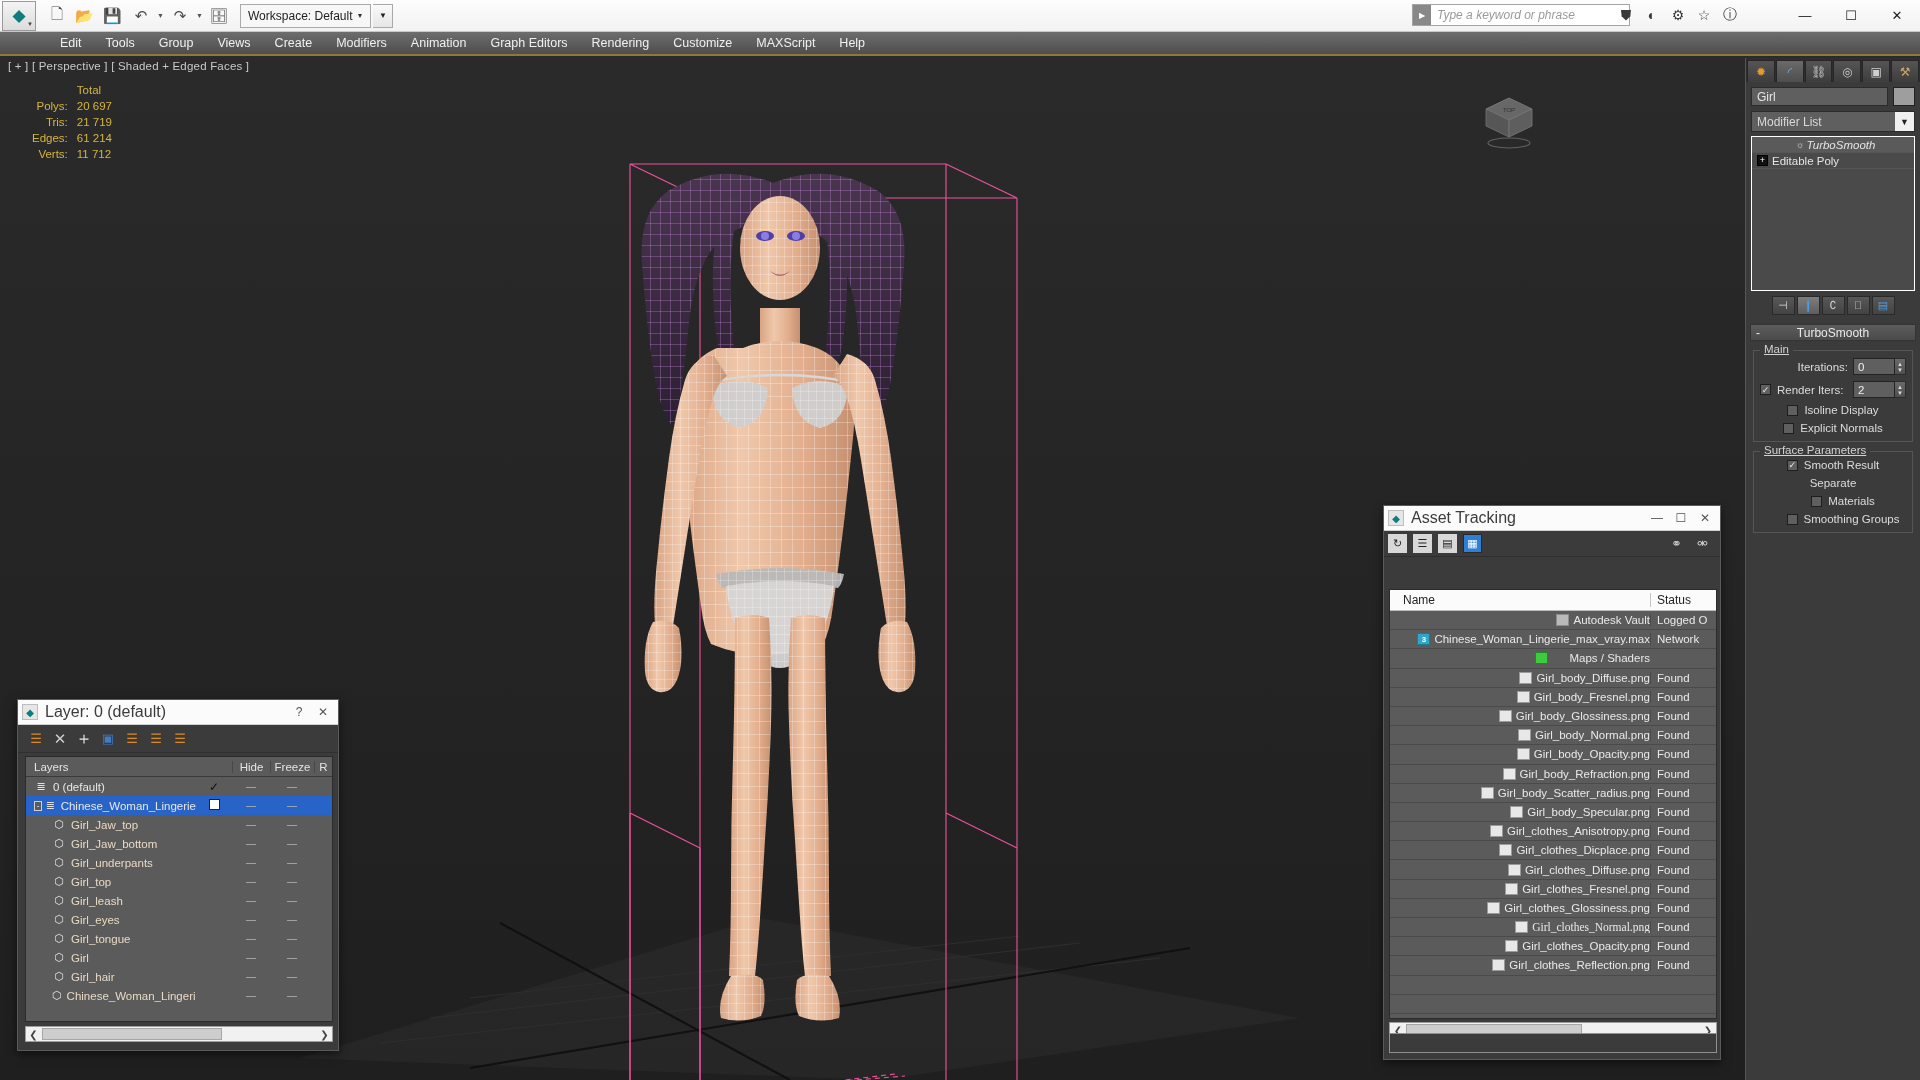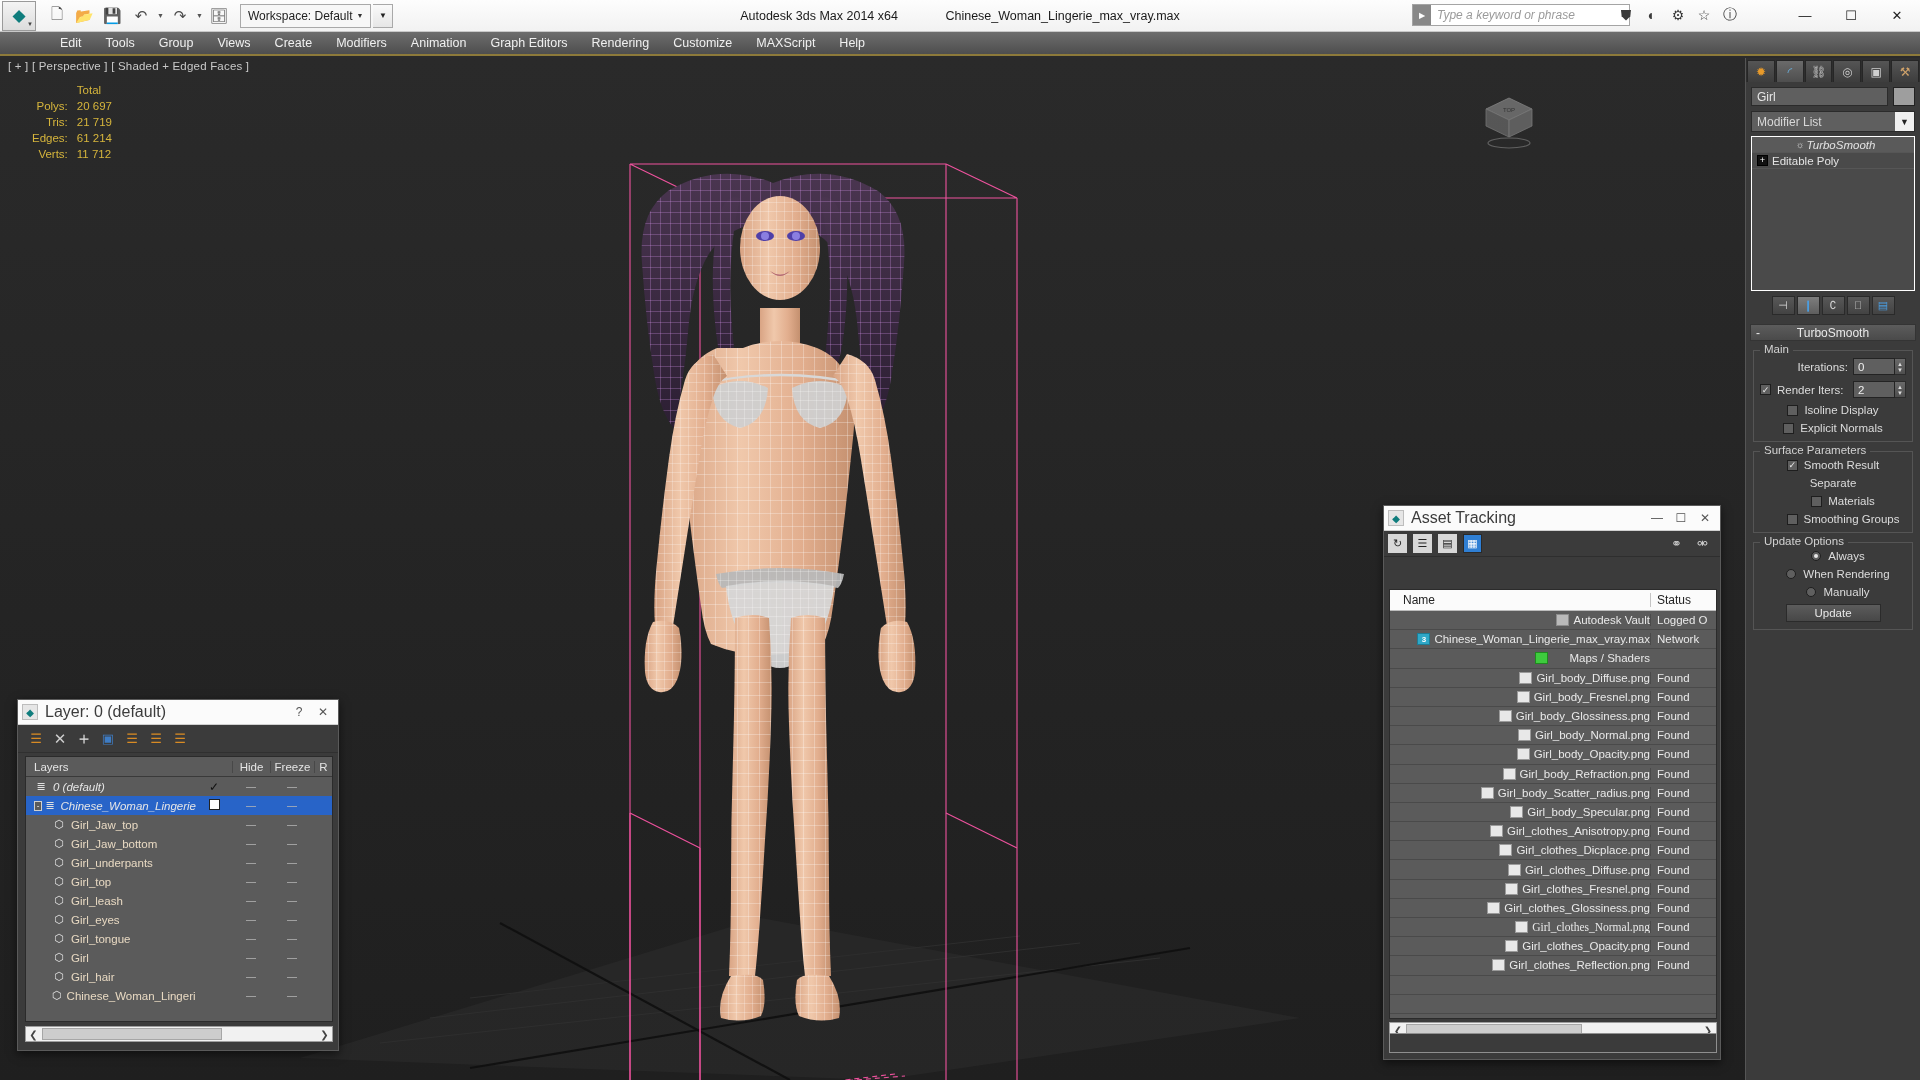--- a/index.html
+++ b/index.html
@@ -142,21 +142,21 @@
   .layer-head .c-frz{ width:44px; text-align:center; border-left:1px solid #484848;}
   .layer-head .c-r{ width:18px; text-align:center; border-left:1px solid #484848;}
   .layer-rows{ flex:1; overflow:hidden;}
   .lrow{ height:19px; display:flex; align-items:center; font-size:11.5px; color:#dcdcdc; }
   .lrow.sel{ background:#2864c8; }
   .lrow .ln{ flex:1; display:flex; align-items:center; padding-left:8px; white-space:nowrap; overflow:hidden;}
   .lrow .exp{ width:10px;height:10px;border:1px solid #cfcfcf;font-size:8px;line-height:8px;
     text-align:center;margin-right:3px;color:#fff; background:#5b5b5b;}
   .lrow .licon{ width:14px; text-align:center; margin-right:5px; font-size:11px; color:#e0e0e0;}
   .lrow .lname{ color:#e8d9c2;}
-  .lrow.def .lname{ color:#e6e6e6;font-style:italic;}
+  .lrow.def .lname{ color:#e6e6e6;}
   .lrow .c-chk{ width:36px; text-align:center; color:#111; font-size:12px;}
   .lrow .c-hide,.lrow .c-frz{ width:38px; text-align:center; color:#b6b6b6; font-size:10px;}
   .lrow .c-frz{width:44px;}
   .lrow .c-r{ width:18px;}
   .lrow .sqbox{ display:inline-block; width:11px;height:11px;background:#fff;border:1px solid #222;}
   .lscroll{
     position:absolute; left:7px; bottom:8px; width:308px; height:16px;
     background:#f1f1f1; border:1px solid #9d9d9d; display:flex; align-items:center;
   }
   .lscroll .ar{ width:15px; text-align:center; font-size:10px; color:#444;}
@@ -247,21 +247,21 @@
   .sbtn.on{ background:linear-gradient(#7d7d7d,#5e5e5e);}
   .sbtn.blue{ color:#4a9de0;}
 
   .rollout{ margin:9px 4px 0 4px; }
   .rollout-hdr{ height:17px; background:linear-gradient(#5c5c5c,#4a4a4a);
     border:1px solid #343434; display:flex; align-items:center; justify-content:center;
     position:relative; font-size:12px; color:#e9e9e9;}
   .rollout-hdr .minus{ position:absolute; left:5px; font-size:12px;}
   .grp{ border:1px solid #555; margin:9px 3px 0 3px; padding:7px 6px 7px 6px; position:relative;}
   .grp > .gl{ position:absolute; top:-8px; left:6px; background:#3b3b3b; padding:0 4px;
-    font-size:11.5px; color:#d2d2d2;}
+    font-size:11.5px; color:#d2d2d2;text-decoration:underline;}
   .frow{ display:flex; align-items:center; margin-bottom:6px; font-size:11.5px; color:#dcdcdc;justify-content:center;}
   .frow:last-child{margin-bottom:0;}
   .frow .lab{ margin-left:auto; margin-right:5px;}
   .spin{ width:42px; height:17px; background:#5f5f5f; border:1px solid #232323;
     font-size:11.5px; color:#efefef; display:flex; align-items:center; padding-left:4px;}
   .spinbtns{ width:11px; height:17px; background:linear-gradient(#6a6a6a,#4e4e4e);
     border:1px solid #2c2c2c; border-left:none; display:flex; flex-direction:column;
     align-items:center; justify-content:center; font-size:6px; color:#ddd; line-height:6px;}
   .ck{ width:11px;height:11px; border:1px solid #1e1e1e; background:#5f5f5f;
     display:inline-flex;align-items:center;justify-content:center; font-size:9px;
@@ -291,24 +291,20 @@
     <div class="qat-btn">↷</div>
     <div class="qat-caret">▼</div>
     <div class="qat-btn">🗄</div>
     <div class="ws-box">
       <span>Workspace: Default</span>
       <span class="wscaret">▼</span>
     </div>
     <div class="ws-drop">▼</div>
   </div>
 
-  <div class="title-center">
-    <span>Autodesk 3ds Max  2014 x64</span>
-    <span class="fname">Chinese_Woman_Lingerie_max_vray.max</span>
-  </div>
 
   <div class="searchbox">
     <div class="sarrow">▶</div>
     <div class="sph">Type a keyword or phrase</div>
   </div>
   <div class="title-icons">
     <div class="ti">⛊</div>
     <div class="ti">◐</div>
     <div class="ti">⚙</div>
     <div class="ti">☆</div>
@@ -933,32 +929,14 @@
       <div class="frow indent">
         <span class="ck"></span>
         <span>Materials</span>
       </div>
       <div class="frow indent">
         <span class="ck"></span>
         <span>Smoothing Groups</span>
       </div>
     </div>
 
-    <div class="grp">
-      <div class="gl">Update Options</div>
-      <div class="frow" style="padding-left:10px">
-        <span class="rd">
-            <span class="dot"></span>
-          </span>
-        <span>Always</span>
-      </div>
-      <div class="frow" style="padding-left:10px">
-        <span class="rd"></span>
-        <span>When Rendering</span>
-      </div>
-      <div class="frow" style="padding-left:10px">
-        <span class="rd"></span>
-        <span>Manually</span>
-      </div>
-      <div class="updbtn">Update</div>
-    </div>
   </div>
 </div>
 
 </body></html>

